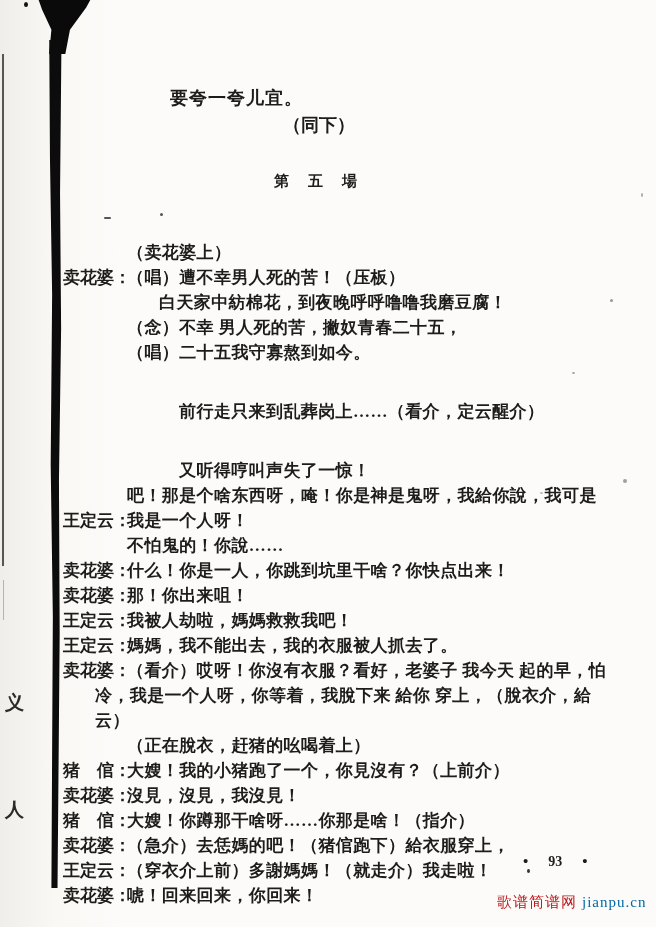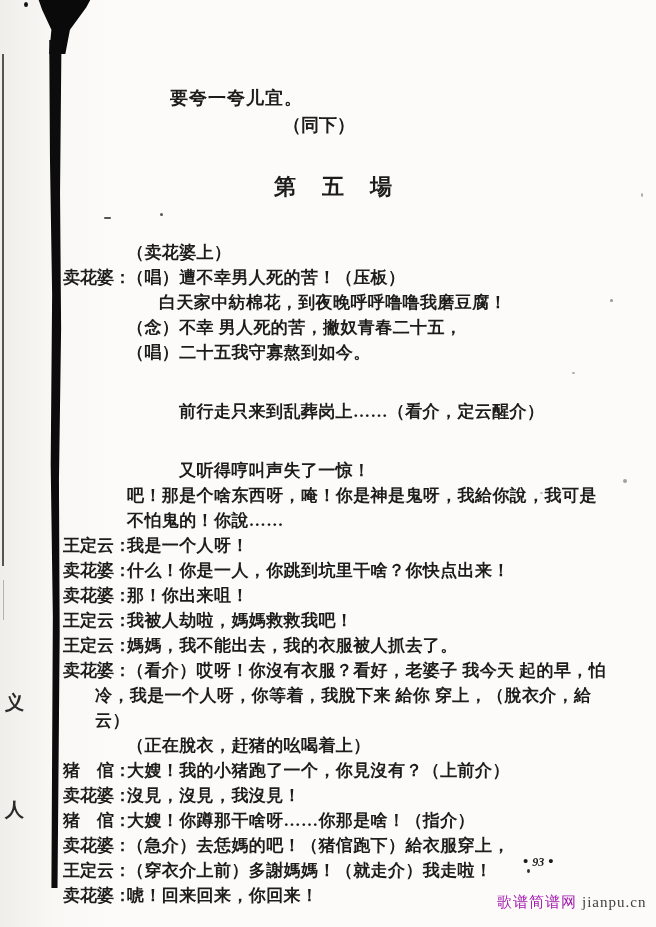--- a/index.html
+++ b/index.html
@@ -19,32 +19,32 @@
     position:absolute;left:46px;top:40px;width:18px;height:848px;background:#0c0c0c;
     clip-path:polygon(18% 0,86% 0,78% 18%,84% 34%,72% 52%,76% 70%,64% 100%,30% 100%,38% 68%,26% 50%,34% 30%,22% 14%);
   }
   .hairline{position:absolute;left:2px;top:54px;width:2px;height:512px;background:#3a3a3a;opacity:.85;}
   .hairline2{position:absolute;left:3px;top:580px;width:1px;height:40px;background:#777;opacity:.5;}
   .corner-dot{position:absolute;left:24px;top:2px;width:4px;height:5px;background:#111;border-radius:50%;}
   .speck{position:absolute;background:#555;border-radius:50%;}
   
   .closing-line{position:absolute;left:170px;top:86px;font-size:18px;font-weight:600;letter-spacing:1px;}
   .closing-dir{position:absolute;left:283px;top:113px;font-size:18px;font-weight:700;}
-  .scene-heading{position:absolute;left:274px;top:172px;font-size:22px;font-weight:700;letter-spacing:2px;}
+  .scene-heading{position:absolute;left:274px;top:172px;font-size:15px;font-weight:700;letter-spacing:2px;}
   .script{position:absolute;left:63px;top:240px;width:566px;font-size:17px;font-weight:600;}
   .line{height:25px;line-height:25px;white-space:nowrap;letter-spacing:.4px;}
   .spk{display:inline-block;width:64px;letter-spacing:0;}
   .ind-a{padding-left:64px;}   
   .ind-b{padding-left:96px;}   
   .ind-c{padding-left:116px;margin-top:34px;}  
   .ind-d{padding-left:32px;}   
   .stage-dir{font-weight:700;}
   
   .pageno{position:absolute;left:523px;top:853px;font-size:15px;font-weight:700;}
-  .pageno .num{font-style:italic;font-size:12px;margin:0 4px;}
+  .pageno .num{font-size:14px;margin:0 20px;}
   .pageno-smudge{position:absolute;left:527px;top:869px;width:3px;height:4px;background:#333;border-radius:50%;}
   .margin-frag{position:absolute;left:5px;font-size:19px;font-weight:600;color:#2a2a28;}
   .frag-1{top:690px;}
   .frag-2{top:797px;}
   .watermark{position:absolute;left:497px;top:893px;font-size:15px;letter-spacing:1px;}
   .wm-name{color:#9b9b98;}
   .wm-url{margin-left:5px;}
 </style>
 </head>
 <body>
@@ -77,23 +77,23 @@
   <div class="script">
     <div class="line ind-a stage-dir"><span class="txt">（卖花婆上）</span></div>
 
     <div class="line"><span class="spk">卖花婆：</span><span class="txt">（唱）遭不幸男人死的苦！（压板）</span></div>
     <div class="line ind-b"><span class="txt">白天家中紡棉花，到夜晚呼呼噜噜我磨豆腐！</span></div>
     <div class="line ind-a"><span class="txt">（念）不幸 男人死的苦，撇奴青春二十五，</span></div>
     <div class="line ind-a"><span class="txt">（唱）二十五我守寡熬到如今。</span></div>
     <div class="line ind-c"><span class="txt">前行走只来到乱葬岗上……（看介，定云醒介）</span></div>
     <div class="line ind-c"><span class="txt">又听得哼叫声失了一惊！</span></div>
     <div class="line ind-a"><span class="txt">吧！那是个啥东西呀，唵！你是神是鬼呀，我給你說，我可是</span></div>
+    <div class="line"><span class="spk">王定云：</span><span class="txt">我是一个人呀！</span></div>
+
     <div class="line ind-a"><span class="txt">不怕鬼的！你說……</span></div>
-
-    <div class="line"><span class="spk">王定云：</span><span class="txt">我是一个人呀！</span></div>
     <div class="line"><span class="spk">卖花婆：</span><span class="txt">什么！你是一人，你跳到坑里干啥？你快点出来！</span></div>
     <div class="line"><span class="spk">卖花婆：</span><span class="txt">那！你出来咀！</span></div>
     <div class="line"><span class="spk">王定云：</span><span class="txt">我被人劫啦，媽媽救救我吧！</span></div>
     <div class="line"><span class="spk">王定云：</span><span class="txt">媽媽，我不能出去，我的衣服被人抓去了。</span></div>
     <div class="line"><span class="spk">卖花婆：</span><span class="txt">（看介）哎呀！你沒有衣服？看好，老婆子 我今天 起的早，怕</span></div>
     <div class="line ind-d"><span class="txt">冷，我是一个人呀，你等着，我脫下来 給你 穿上，（脫衣介，給</span></div>
     <div class="line ind-d"><span class="txt">云）</span></div>
     <div class="line ind-a stage-dir"><span class="txt">（正在脫衣，赶猪的吆喝着上）</span></div>
     <div class="line"><span class="spk">猪　倌：</span><span class="txt">大嫂！我的小猪跑了一个，你見沒有？（上前介）</span></div>
     <div class="line"><span class="spk">卖花婆：</span><span class="txt">沒見，沒見，我沒見！</span></div>
@@ -102,16 +102,16 @@
     <div class="line"><span class="spk">王定云：</span><span class="txt">（穿衣介上前）多謝媽媽！（就走介）我走啦！</span></div>
     <div class="line"><span class="spk">卖花婆：</span><span class="txt">唬！回来回来，你回来！</span></div>
   </div>
 
   <div class="pageno">
     <span>•</span><span class="num">93</span><span>•</span>
   </div>
   <div class="pageno-smudge"></div>
 
   <div class="watermark">
-    <span class="wm-name" style="color: #a21caf;">歌谱简谱网</span><span class="wm-url" style="color: #404040;">jianpu.cn</span>
+    <span class="wm-name" style="color: #b91c1c;">歌谱简谱网</span><span class="wm-url" style="color: #0369a1;">jianpu.cn</span>
   </div>
 
 </div>
 
 </body></html>

